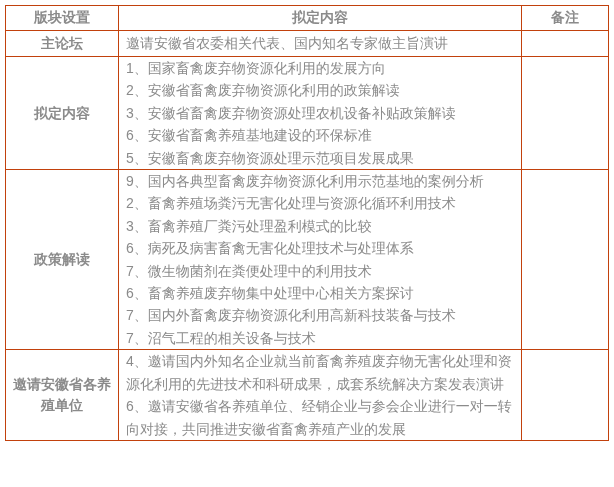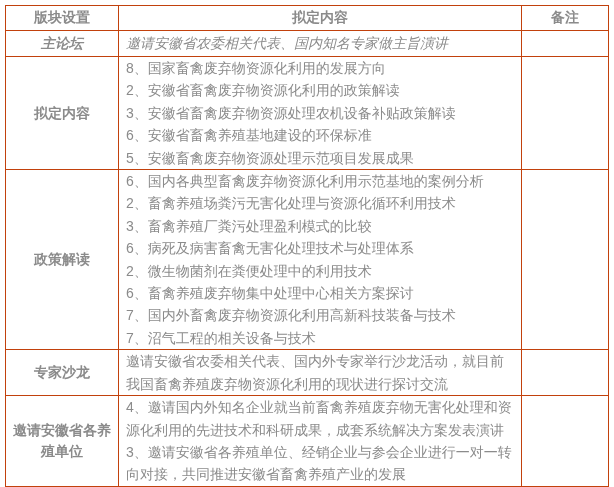--- a/index.html
+++ b/index.html
@@ -30,21 +30,21 @@
   col.col-content { width: 403px; }
   col.col-remark  { width: 87px; }
 
   tr.header-row { height: 25px; }
   th.header-cell {
     font-weight: bold;
     text-align: center;
     vertical-align: middle;
     padding: 0;
   }
-  tr.body-row-0 { height: 26px; font-style: italic; }
+  tr.body-row-0 { height: 26px; }
 
   td.section-cell {
     font-weight: bold;
     text-align: center;
     vertical-align: middle;
     line-height: 21px;
     padding: 0 4px;
   }
   td.content-cell {
     text-align: left;
@@ -77,51 +77,44 @@
       <tr class="body-row-0">
         <td class="section-cell">主论坛</td>
         <td class="content-cell">
           <p>邀请安徽省农委相关代表、国内知名专家做主旨演讲</p>
         </td>
         <td class="remark-cell"></td>
       </tr>
       <tr class="body-row-1">
         <td class="section-cell">拟定内容</td>
         <td class="content-cell">
-          <p>8、国家畜禽废弃物资源化利用的发展方向</p>
+          <p>1、国家畜禽废弃物资源化利用的发展方向</p>
           <p>2、安徽省畜禽废弃物资源化利用的政策解读</p>
           <p>3、安徽省畜禽废弃物资源处理农机设备补贴政策解读</p>
           <p>6、安徽省畜禽养殖基地建设的环保标准</p>
           <p>5、安徽畜禽废弃物资源处理示范项目发展成果</p>
         </td>
         <td class="remark-cell"></td>
       </tr>
       <tr class="body-row-2">
         <td class="section-cell">政策解读</td>
         <td class="content-cell">
-          <p>6、国内各典型畜禽废弃物资源化利用示范基地的案例分析</p>
+          <p>9、国内各典型畜禽废弃物资源化利用示范基地的案例分析</p>
           <p>2、畜禽养殖场粪污无害化处理与资源化循环利用技术</p>
           <p>3、畜禽养殖厂粪污处理盈利模式的比较</p>
           <p>6、病死及病害畜禽无害化处理技术与处理体系</p>
-          <p>2、微生物菌剂在粪便处理中的利用技术</p>
+          <p>7、微生物菌剂在粪便处理中的利用技术</p>
           <p>6、畜禽养殖废弃物集中处理中心相关方案探讨</p>
           <p>7、国内外畜禽废弃物资源化利用高新科技装备与技术</p>
           <p>7、沼气工程的相关设备与技术</p>
-        </td>
-        <td class="remark-cell"></td>
-      </tr>
-      <tr class="body-row-3">
-        <td class="section-cell">专家沙龙</td>
-        <td class="content-cell">
-          <p>邀请安徽省农委相关代表、国内外专家举行沙龙活动，就目前我国畜禽养殖废弃物资源化利用的现状进行探讨交流</p>
         </td>
         <td class="remark-cell"></td>
       </tr>
       <tr class="body-row-4">
         <td class="section-cell">邀请安徽省各养殖单位</td>
         <td class="content-cell">
           <p>4、邀请国内外知名企业就当前畜禽养殖废弃物无害化处理和资源化利用的先进技术和科研成果，成套系统解决方案发表演讲</p>
-          <p>3、邀请安徽省各养殖单位、经销企业与参会企业进行一对一转向对接，共同推进安徽省畜禽养殖产业的发展</p>
+          <p>6、邀请安徽省各养殖单位、经销企业与参会企业进行一对一转向对接，共同推进安徽省畜禽养殖产业的发展</p>
         </td>
         <td class="remark-cell"></td>
       </tr>
     </tbody>
 </table>
 
 </body></html>

